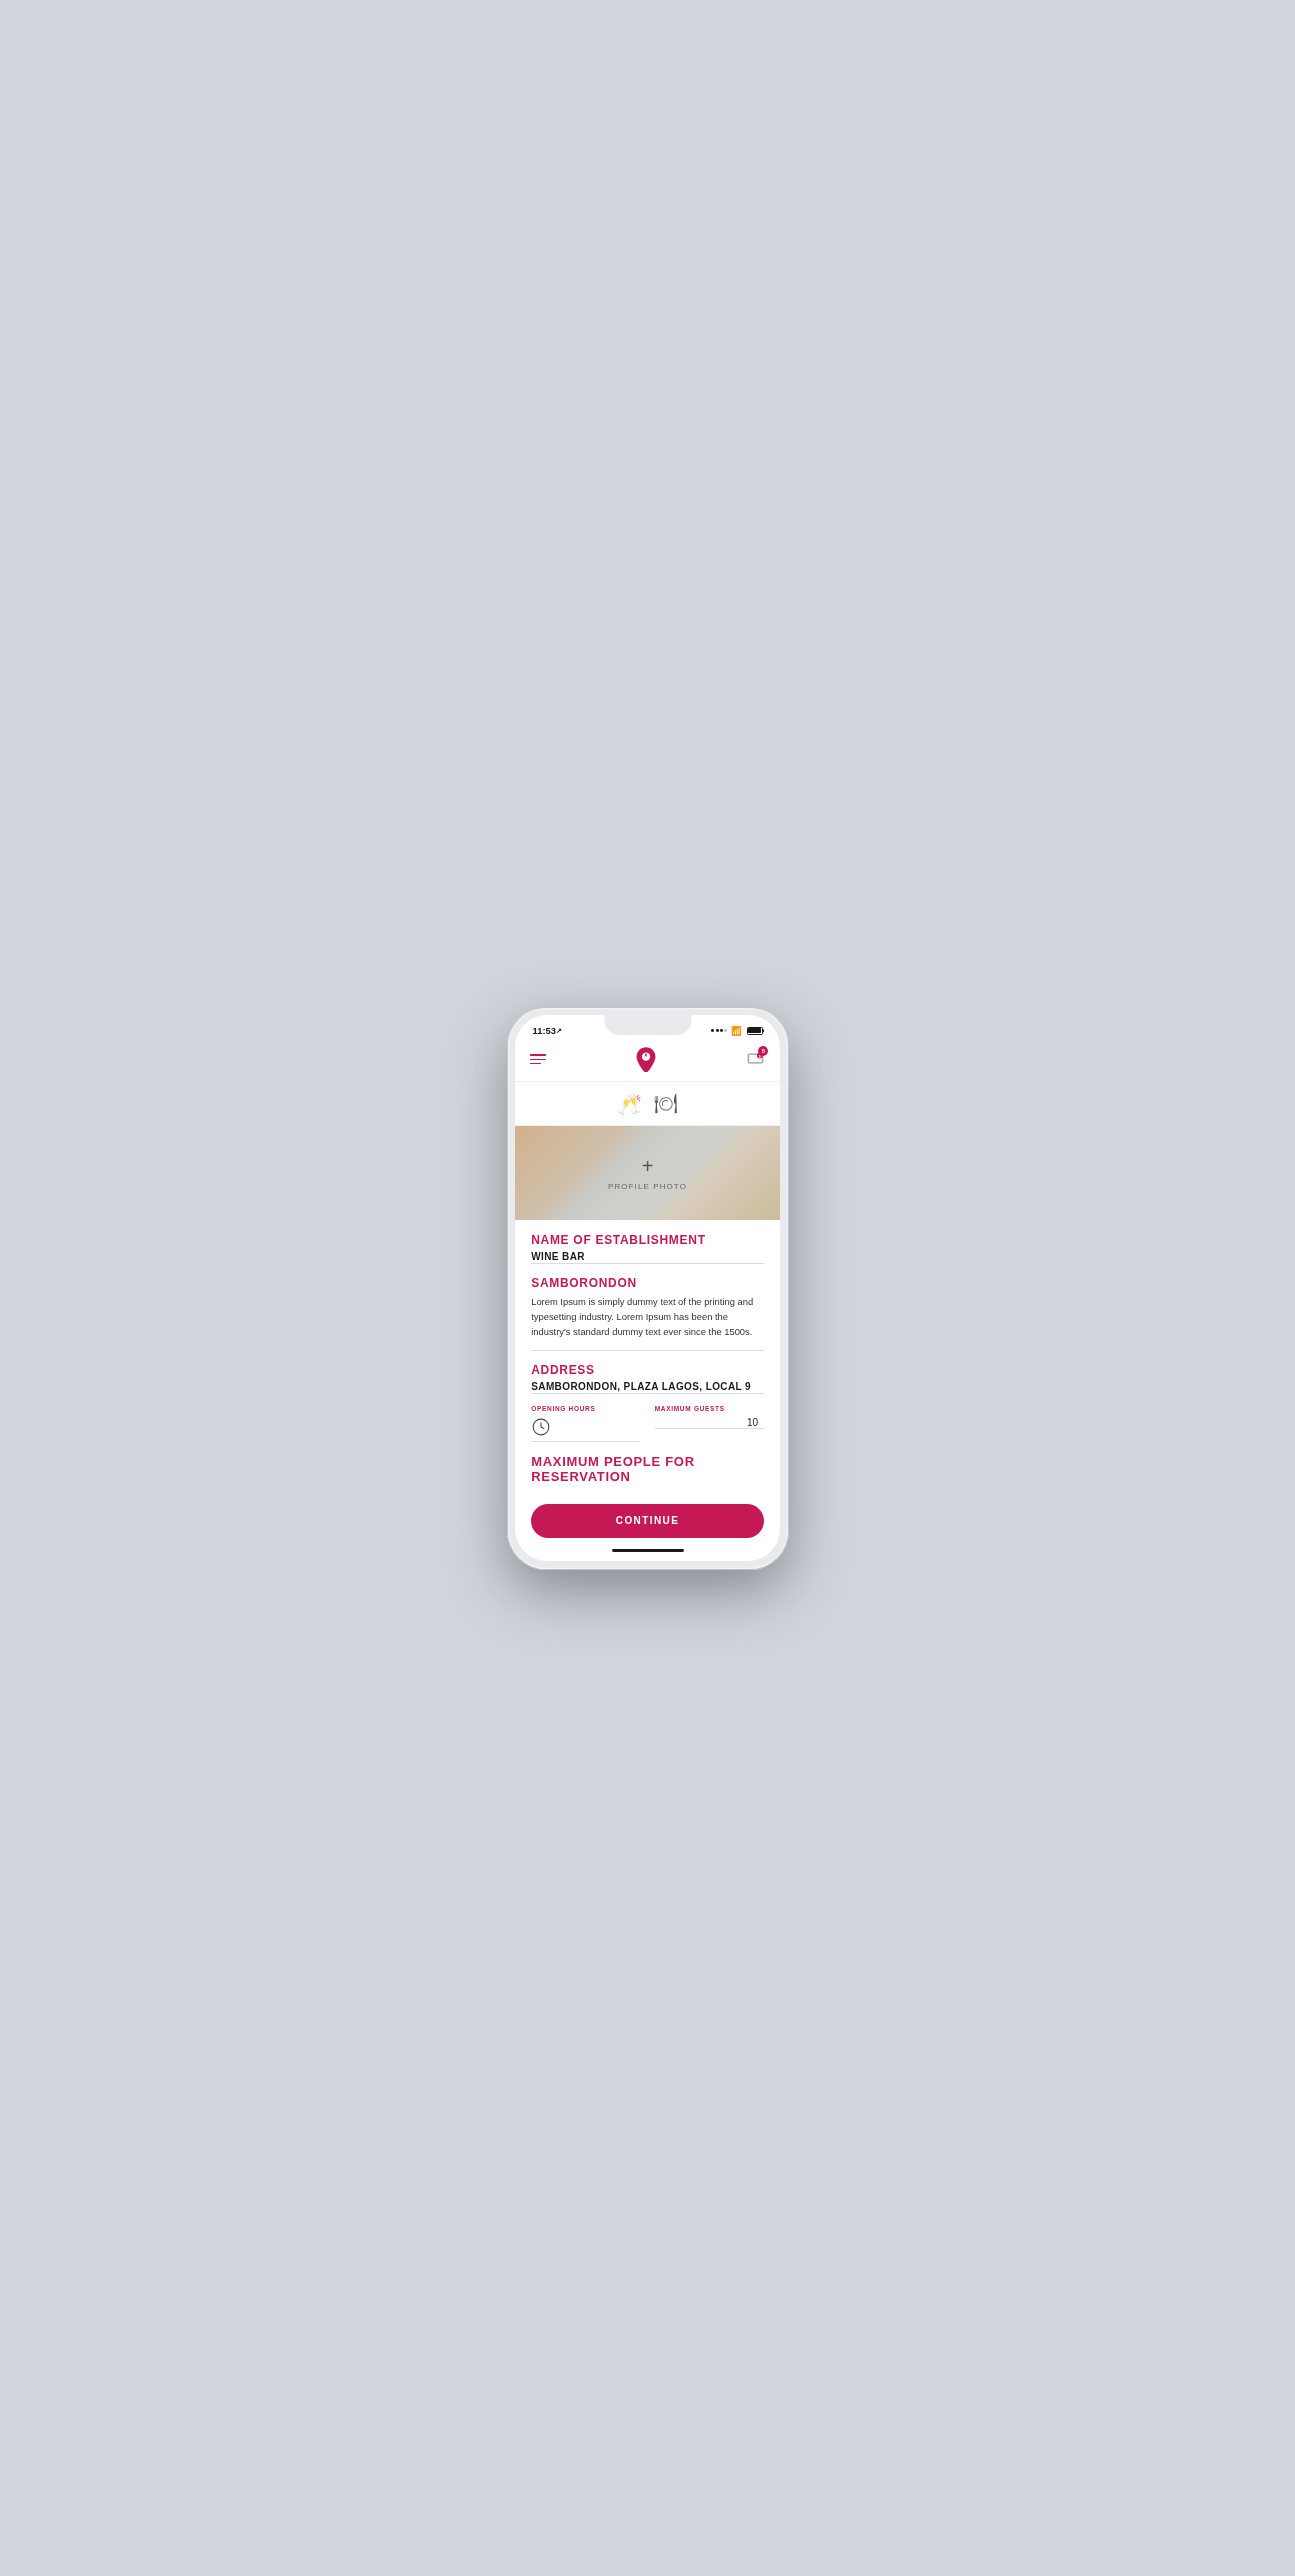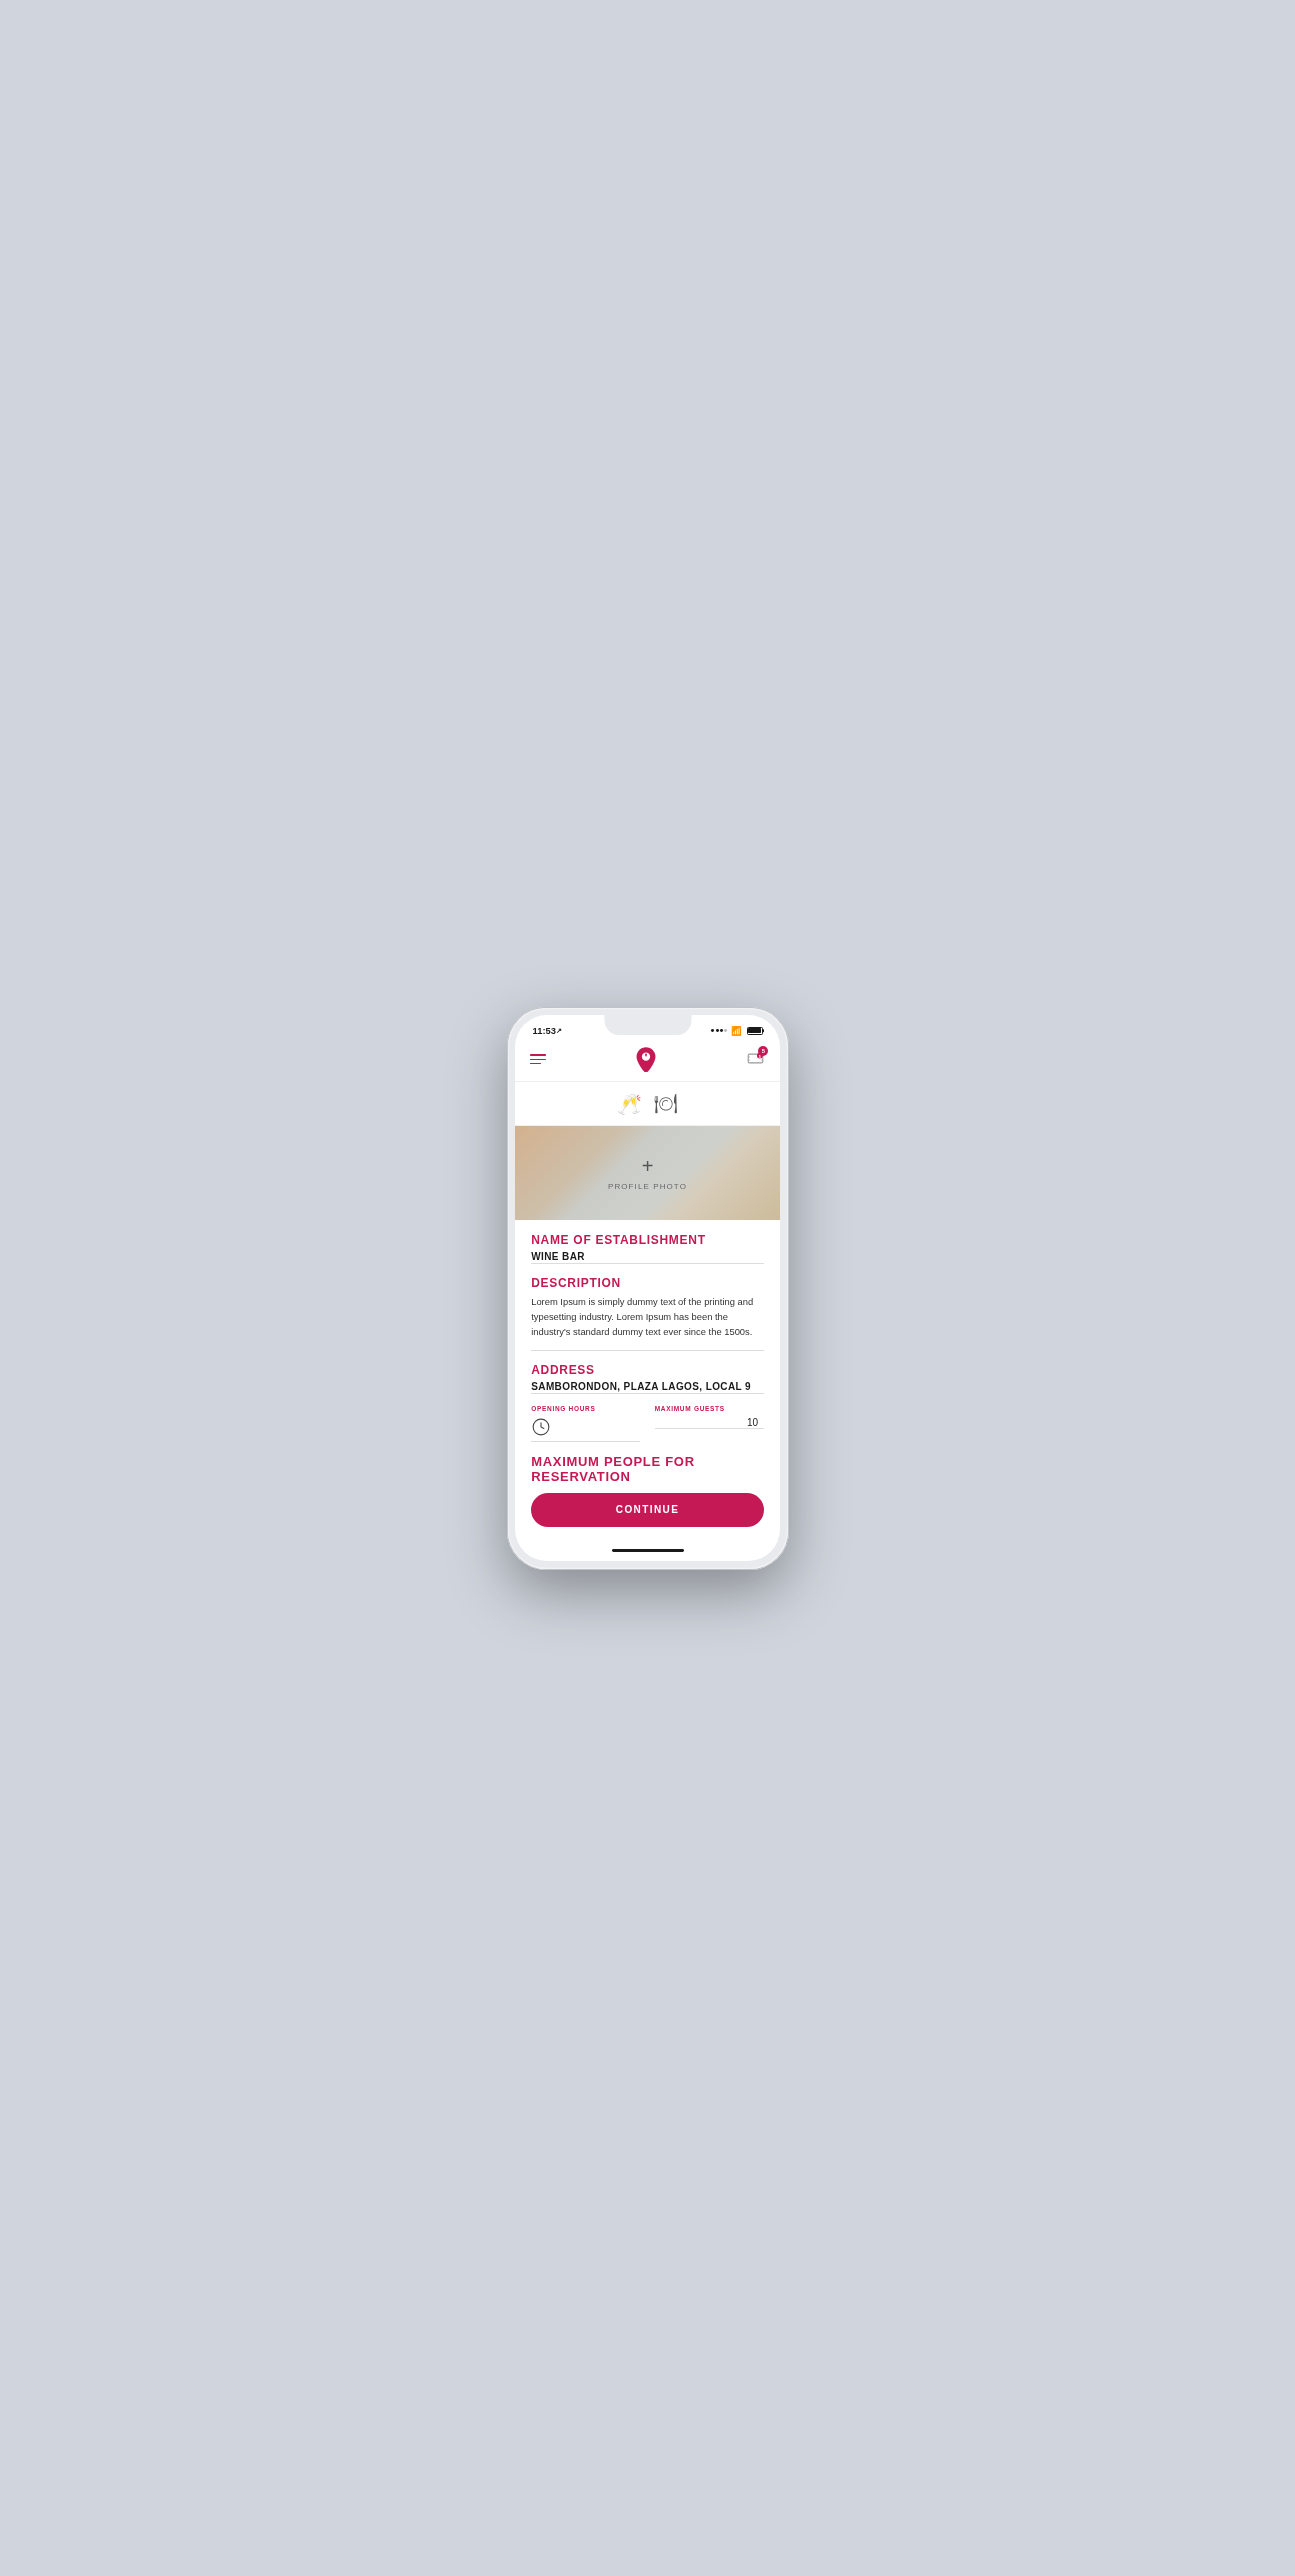--- a/index.html
+++ b/index.html
@@ -284,21 +284,21 @@
       width: 100%;
       padding: 11.6px;
       background: #c41954;
       color: white;
       border: none;
       border-radius: 21.7px;
       font-size: 10px;
       font-weight: 700;
       letter-spacing: 1.4px;
       cursor: pointer;
-      margin-top: 2px;
+      margin-top: 13px;
       margin-bottom: 2.9px;
     }
 
     .max-people-label {
       font-size: 13px;
       font-weight: 700;
       letter-spacing: 0.7px;
       color: #c41954;
       margin-bottom: 7.2px;
     }
@@ -382,21 +382,21 @@
       </div>
 
       
       <div class="field-group">
         <div class="field-label">NAME OF ESTABLISHMENT</div>
         <div class="field-value">WINE BAR</div>
       </div>
 
       
       <div class="field-group">
-        <div class="field-label">DESCRIPTION</div>
+        <div class="field-label">SAMBORONDON</div>
         <div class="field-description">Lorem Ipsum is simply dummy text of the printing and typesetting industry. Lorem Ipsum has been the industry's standard dummy text ever since the 1500s.</div>
       </div>
 
       
       <div class="field-group">
         <div class="field-label">ADDRESS</div>
         <div class="field-value">SAMBORONDON, PLAZA LAGOS, LOCAL 9</div>
       </div>
 
       

